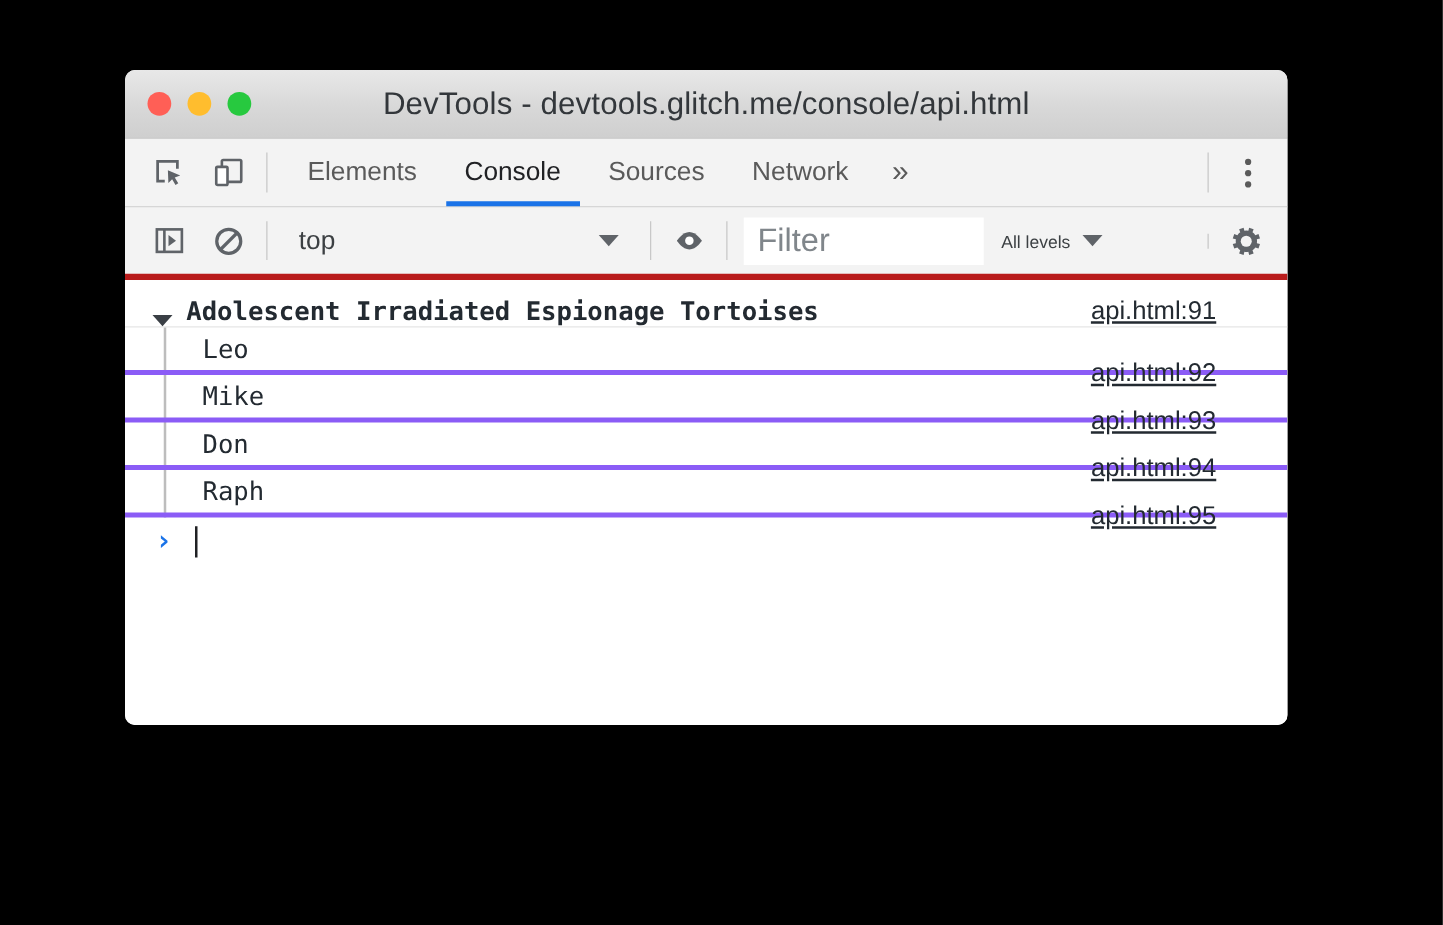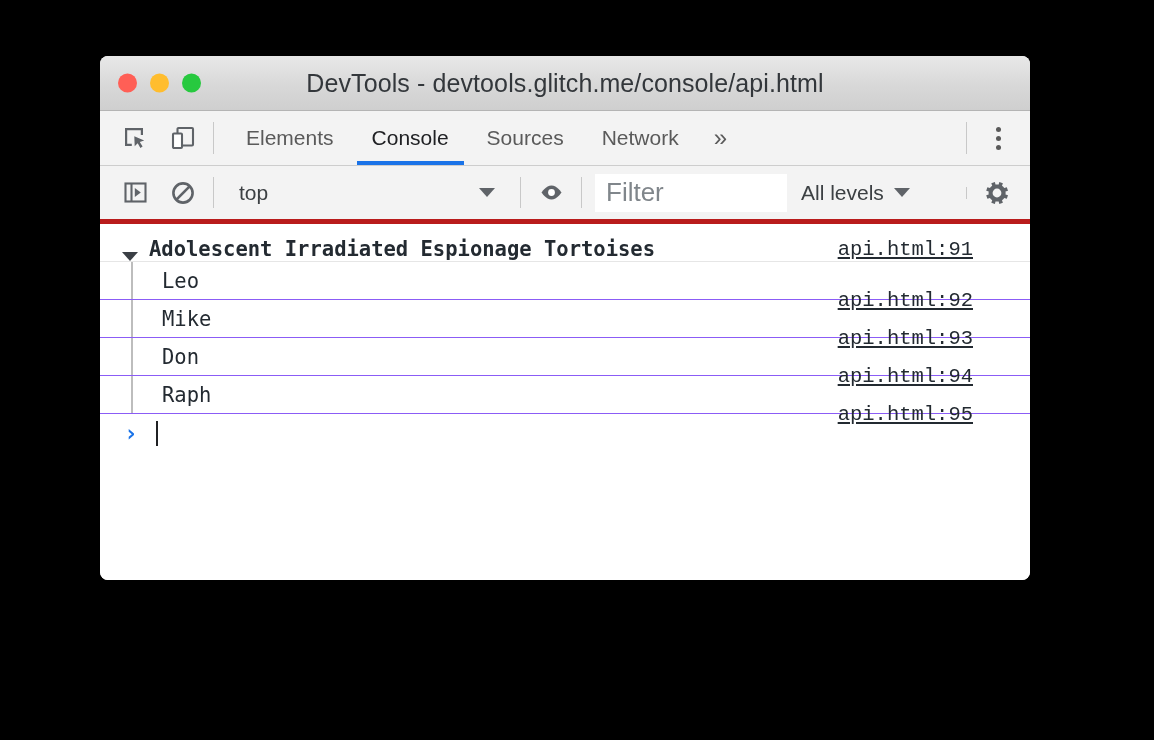--- a/index.html
+++ b/index.html
@@ -197,21 +197,21 @@
     font-size: 26px;
     color: #80868b;
     box-sizing: border-box;
   }
 
   .levels {
     display: flex;
     align-items: center;
     gap: 10px;
     margin-left: 14px;
-    font-size: 21px;
+    font-size: 14px;
     color: #3c4043;
     white-space: nowrap;
   }
 
   .gear-wrap {
     margin-left: auto;
     padding-right: 16px;
     display: flex;
     align-items: center;
   }
@@ -222,21 +222,21 @@
     background: #ffffff;
     height: 362px;
     overflow: hidden;
   }
 
   .msg-row {
     position: relative;
     display: flex;
     align-items: center;
     height: 38px;
-    border-bottom: 1px solid #8b5cf6;
+    border-bottom: 4px solid #8b5cf6;
     padding-left: 22px;
     box-sizing: border-box;
   }
 
   .group-title-row {
     border-bottom: 1px solid #e6e6e6;
     align-items: flex-end;
   }
 
   .tri {
@@ -267,21 +267,21 @@
     top: 0;
     bottom: 0;
     width: 2px;
     background: #bdbdbd;
   }
   .group-items .msg-row { padding-left: 62px; }
 
   .src-link {
     position: absolute;
     right: 57px;
-    font-family: Liberation Mono, monospace;
+    font-family: Liberation Sans, sans-serif;
     font-size: 20.5px;
     color: #232a31;
     text-decoration: underline;
     white-space: nowrap;
     margin-top: 40px;
   }
 
   .prompt-row {
     display: flex;
     align-items: center;

